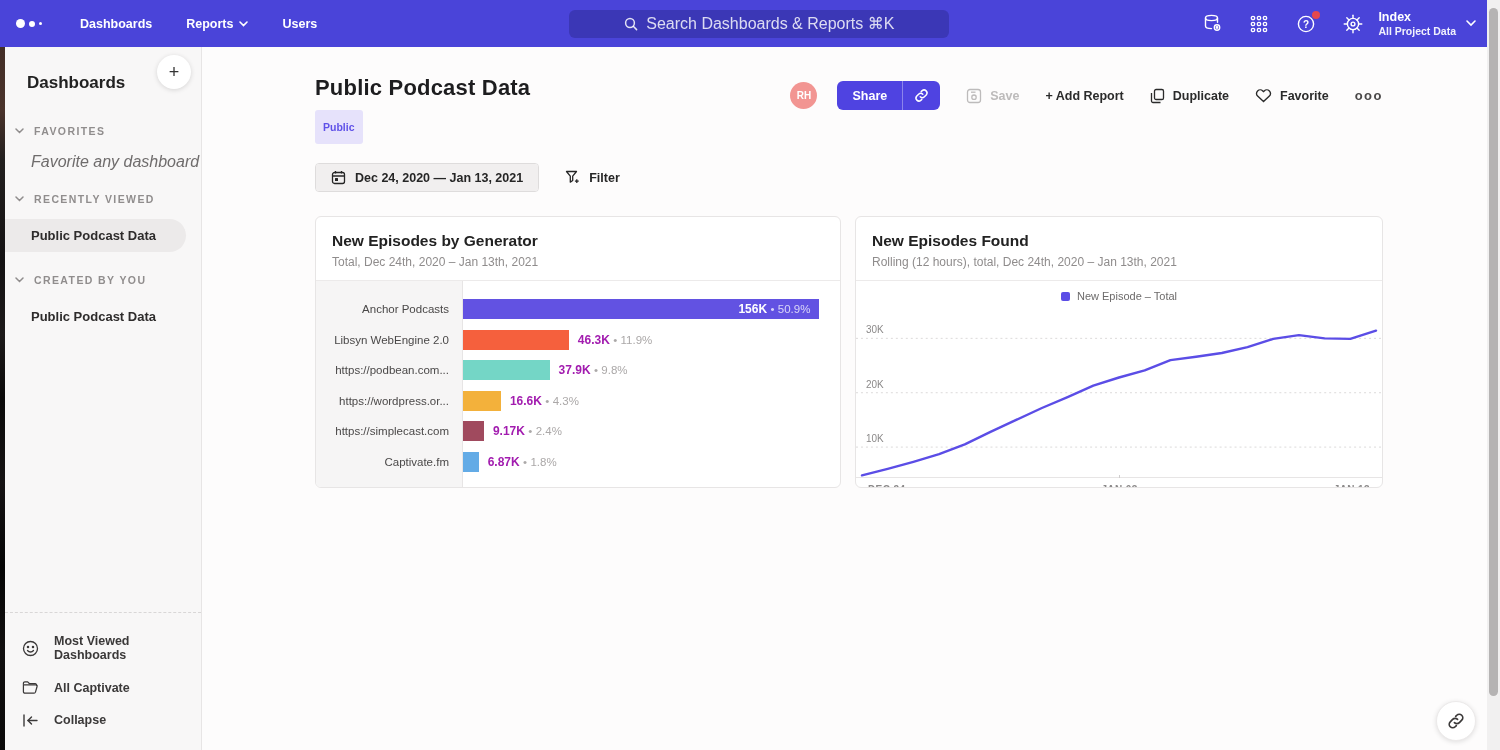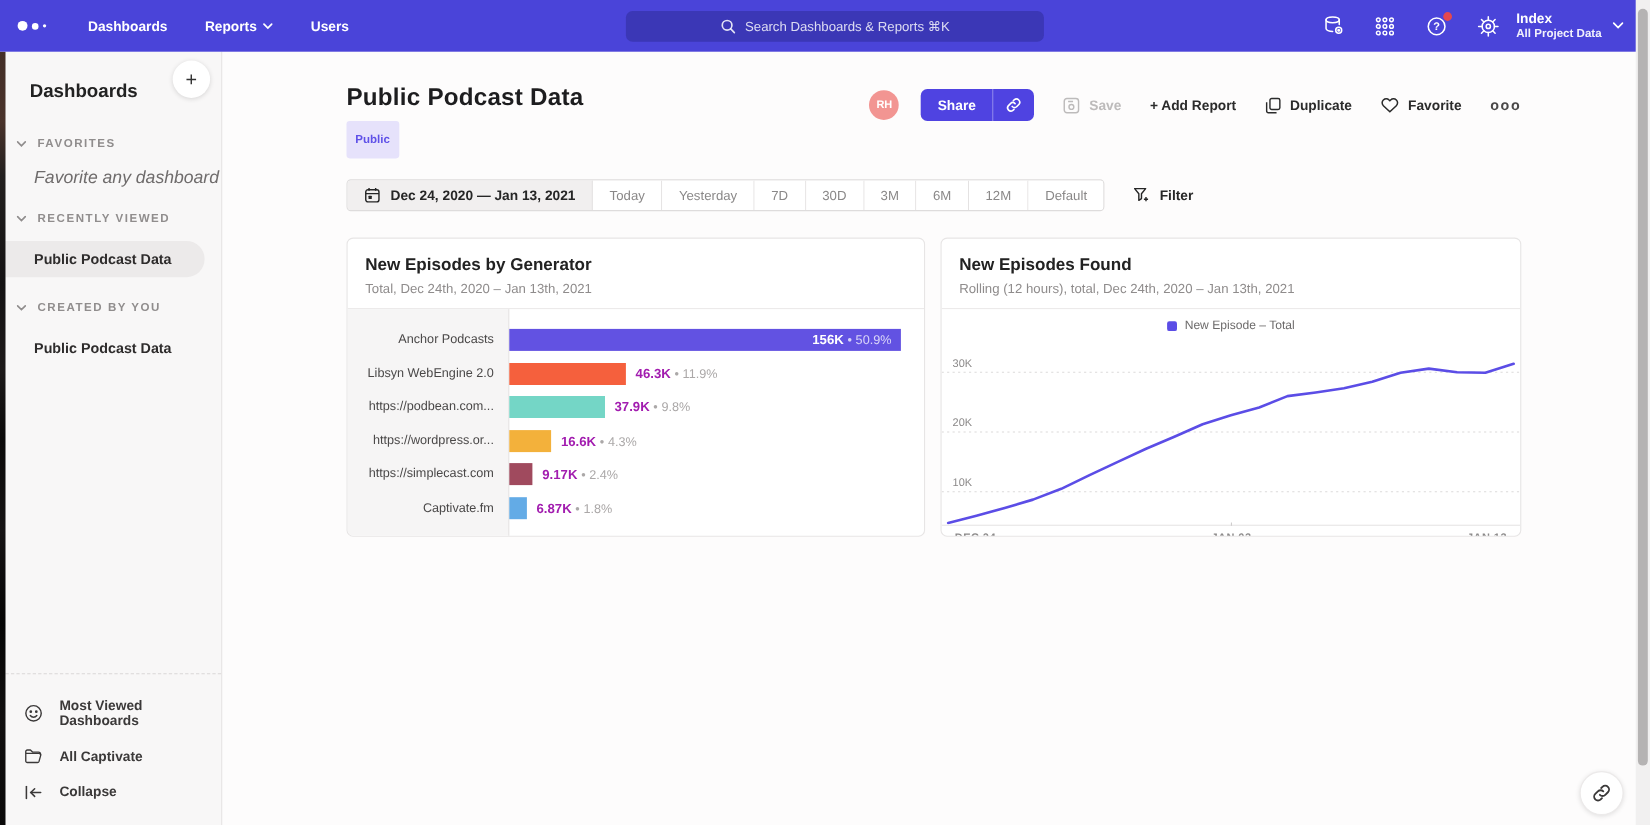--- a/index.html
+++ b/index.html
@@ -10,21 +10,21 @@
   .topbar { position:absolute; left:0; top:0; width:1500px; height:47px; background:#4A44D9;
             display:flex; align-items:center; padding:0 18px 0 16px; z-index:30; }
   .logo { display:flex; align-items:center; gap:4px; margin-right:38px; }
   .logo i { background:#fff; border-radius:50%; display:block; }
   .logo .d1{ width:9px; height:9px; } .logo .d2{ width:6px; height:6px; } .logo .d3{ width:3px; height:3px; }
   .nav { display:flex; align-items:center; gap:34px; }
   .nav-item { color:#fff; font-size:12.5px; font-weight:700; display:flex; align-items:center; gap:6px; cursor:pointer; }
   .topbar-center { flex:1; display:flex; justify-content:center; }
   .searchbox { width:380px; height:28px; background:rgba(10,8,60,0.22); border-radius:6px;
                display:flex; align-items:center; justify-content:center; gap:8px; color:rgba(255,255,255,0.82);
-               font-size:12px; cursor:text; }
+               font-size:16px; cursor:text; }
   .top-icons { display:flex; align-items:center; gap:25px; margin-right:14px; }
   .ticon { position:relative; width:22px; height:22px; display:flex; align-items:center; justify-content:center; cursor:pointer; }
   .ticon svg { display:block; }
   .badge-dot { position:absolute; top:-2px; right:-3px; width:8px; height:8px; background:#E5484D; border-radius:50%; }
   .workspace { display:flex; align-items:center; gap:10px; color:#fff; cursor:pointer; margin-right:6px; }
   .ws-name { font-size:12.5px; font-weight:700; line-height:1.25; }
   .ws-sub  { font-size:10.5px; font-weight:700; opacity:.92; }
 
   
   .left-strip { position:absolute; left:0; top:47px; width:5px; height:703px; z-index:20;
@@ -326,30 +326,20 @@
       <button class="seg date-seg">
         <svg width="15" height="15" viewBox="0 0 15 15" fill="none" stroke="#262626" stroke-width="1.3">
           <rect x="1.5" y="2.5" width="12" height="11" rx="2"></rect>
             <line x1="1.5" y1="6" x2="13.5" y2="6"></line>
             <line x1="4.5" y1="1" x2="4.5" y2="3.5"></line>
             <line x1="10.5" y1="1" x2="10.5" y2="3.5"></line>
             <rect x="4" y="8" width="3" height="3" rx="0.5" fill="#262626" stroke="none"></rect>
         </svg>
         <span>Dec 24, 2020 — Jan 13, 2021</span>
       </button>
-      <span id="rangeButtons" style="display: flex;">
-          <button class="seg">Today</button>
-          <button class="seg">Yesterday</button>
-          <button class="seg">7D</button>
-          <button class="seg">30D</button>
-          <button class="seg">3M</button>
-          <button class="seg">6M</button>
-          <button class="seg">12M</button>
-          <button class="seg">Default</button>
-        </span>
     </div>
     <button class="filter-btn">
       <svg width="15" height="15" viewBox="0 0 15 15" fill="none" stroke="#262626" stroke-width="1.3" stroke-linejoin="round">
         <path d="M1.5 1.5h10l-3.8 4.6v4.4l-2.4 1.6V6.1z"></path>
           <line x1="11.8" y1="9.2" x2="11.8" y2="13"></line>
           <line x1="9.9" y1="11.1" x2="13.7" y2="11.1"></line>
       </svg>
       <span>Filter</span>
     </button>
   </div>

